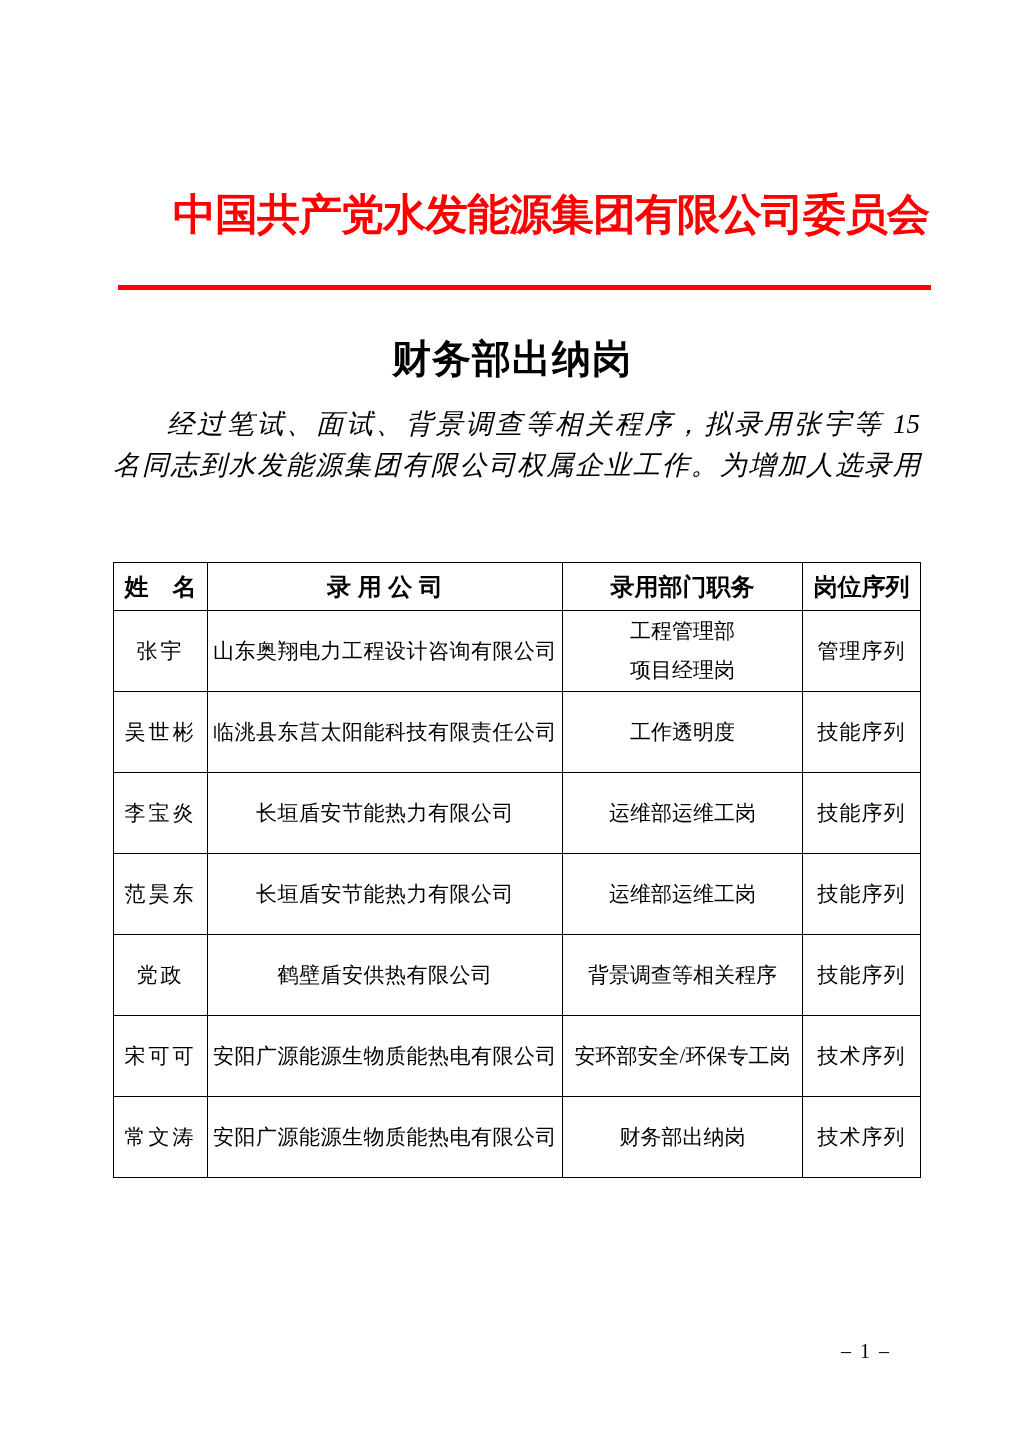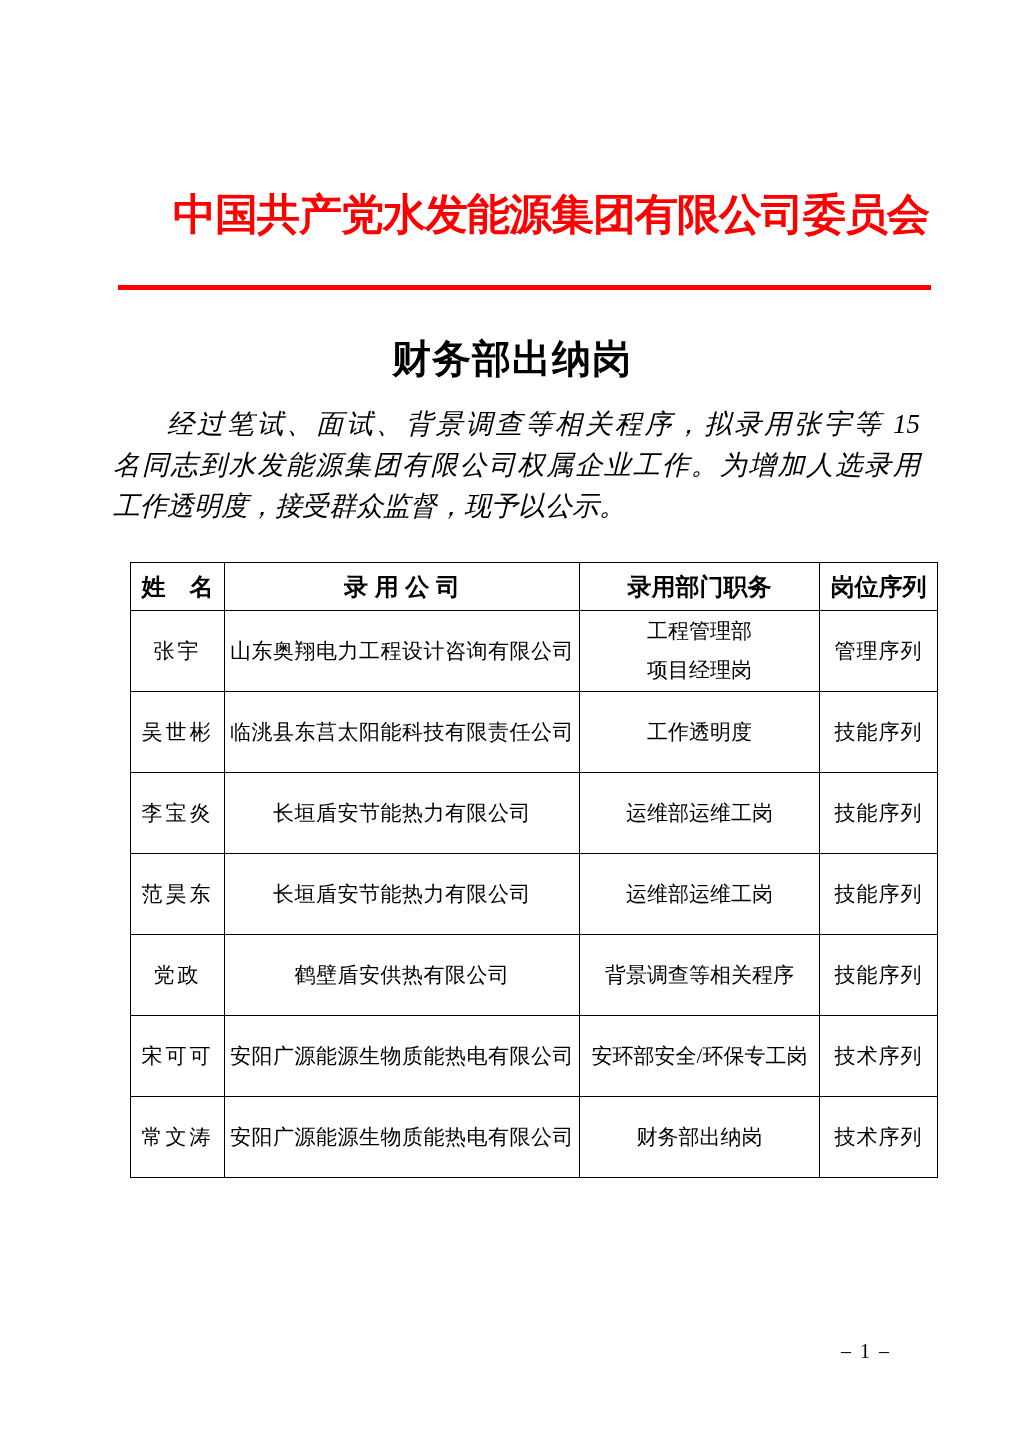--- a/index.html
+++ b/index.html
@@ -54,21 +54,21 @@
     font-size: 27px;
     line-height: 41px;
     font-style: italic;
   }
   .intro-line { width: 100%; }
   .intro-line.justify-last { text-align: justify; text-align-last: justify; }
   .intro-line.indent { text-indent: 54px; }
   table.roster {
     position: absolute;
     top: 562px;
-    left: 130px;
+    left: 113px;
     width: 807px;
     border-collapse: collapse;
     table-layout: fixed;
   }
   table.roster col.c1 { width: 94px; }
   table.roster col.c2 { width: 355px; }
   table.roster col.c3 { width: 240px; }
   table.roster col.c4 { width: 118px; }
   table.roster th, table.roster td {
     border: 1.5px solid #000;
@@ -111,21 +111,20 @@
 
   <h1 class="org-title">中国共产党水发能源集团有限公司委员会</h1>
 
   <div class="red-rule"></div>
 
   <h2 class="doc-title">财务部出纳岗</h2>
 
   <div class="intro">
     <div class="intro-line justify-last indent">经过笔试、面试、背景调查等相关程序，拟录用张宇等 15</div>
     <div class="intro-line justify-last">名同志到水发能源集团有限公司权属企业工作。为增加人选录用</div>
-    <div class="intro-line">工作透明度，接受群众监督，现予以公示。</div>
   </div>
 
   <table class="roster">
     <colgroup>
       <col class="c1">
         <col class="c2">
         <col class="c3">
         <col class="c4">
     </colgroup>
     <thead>

